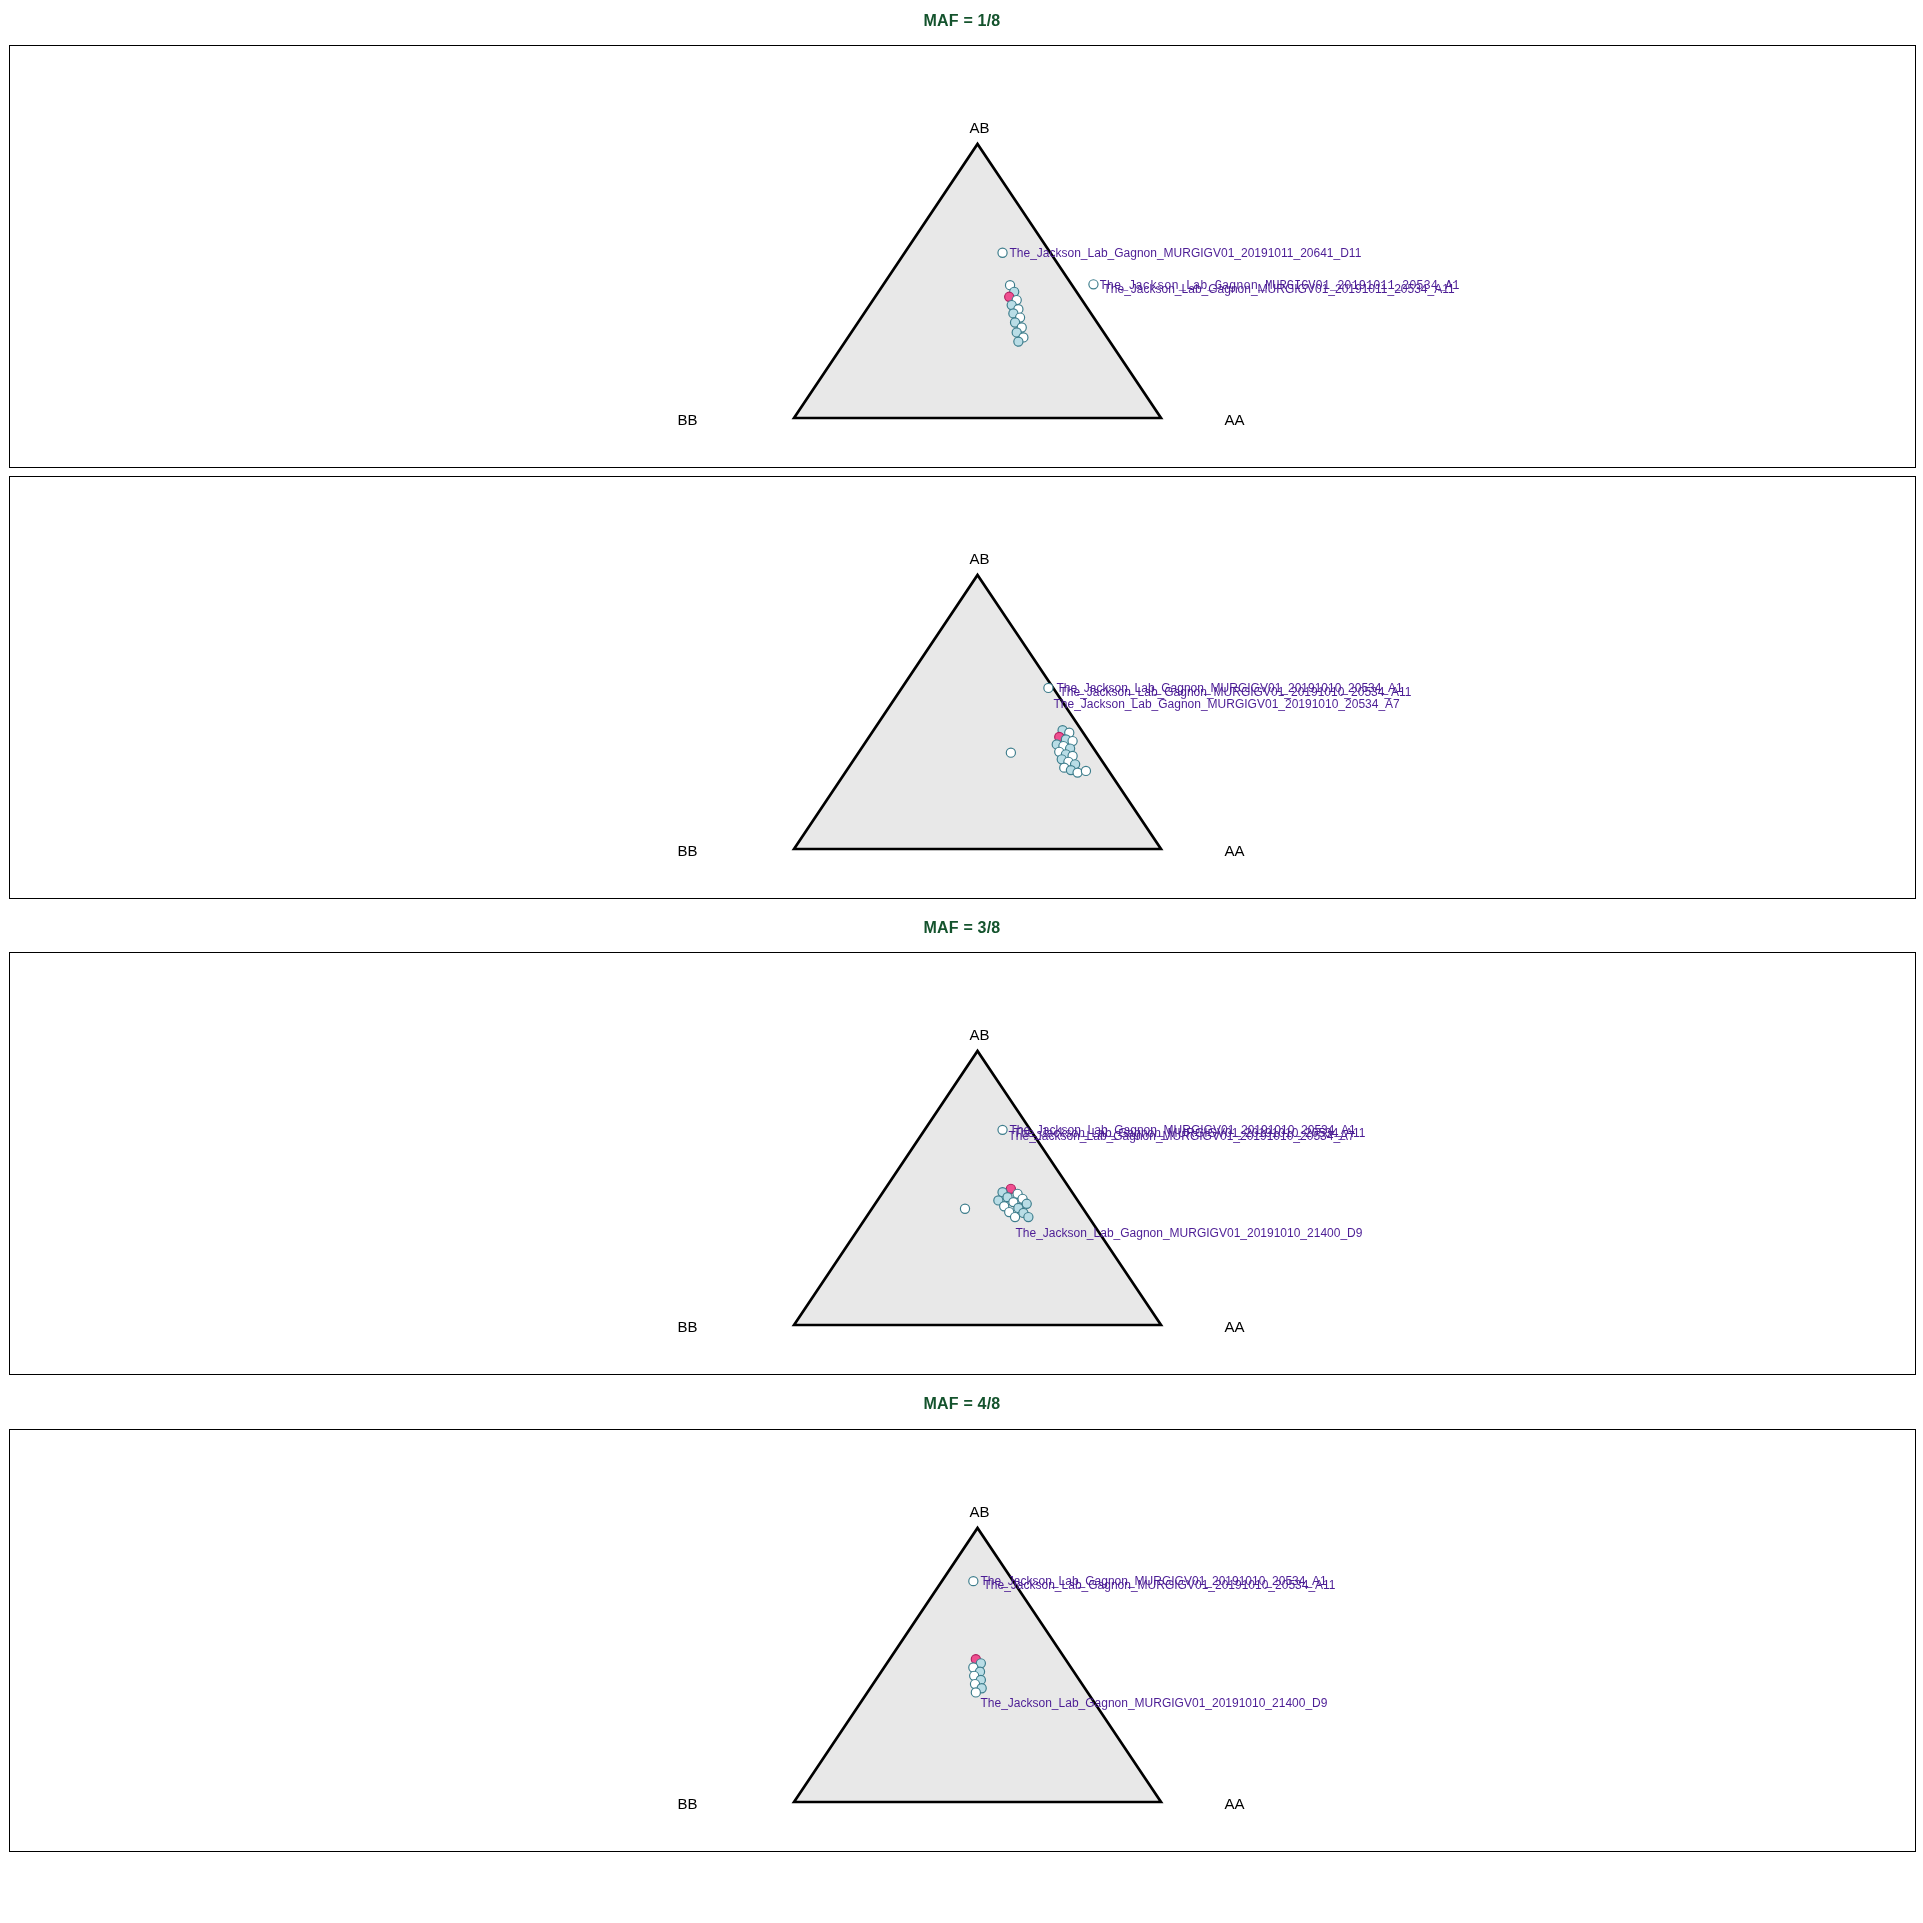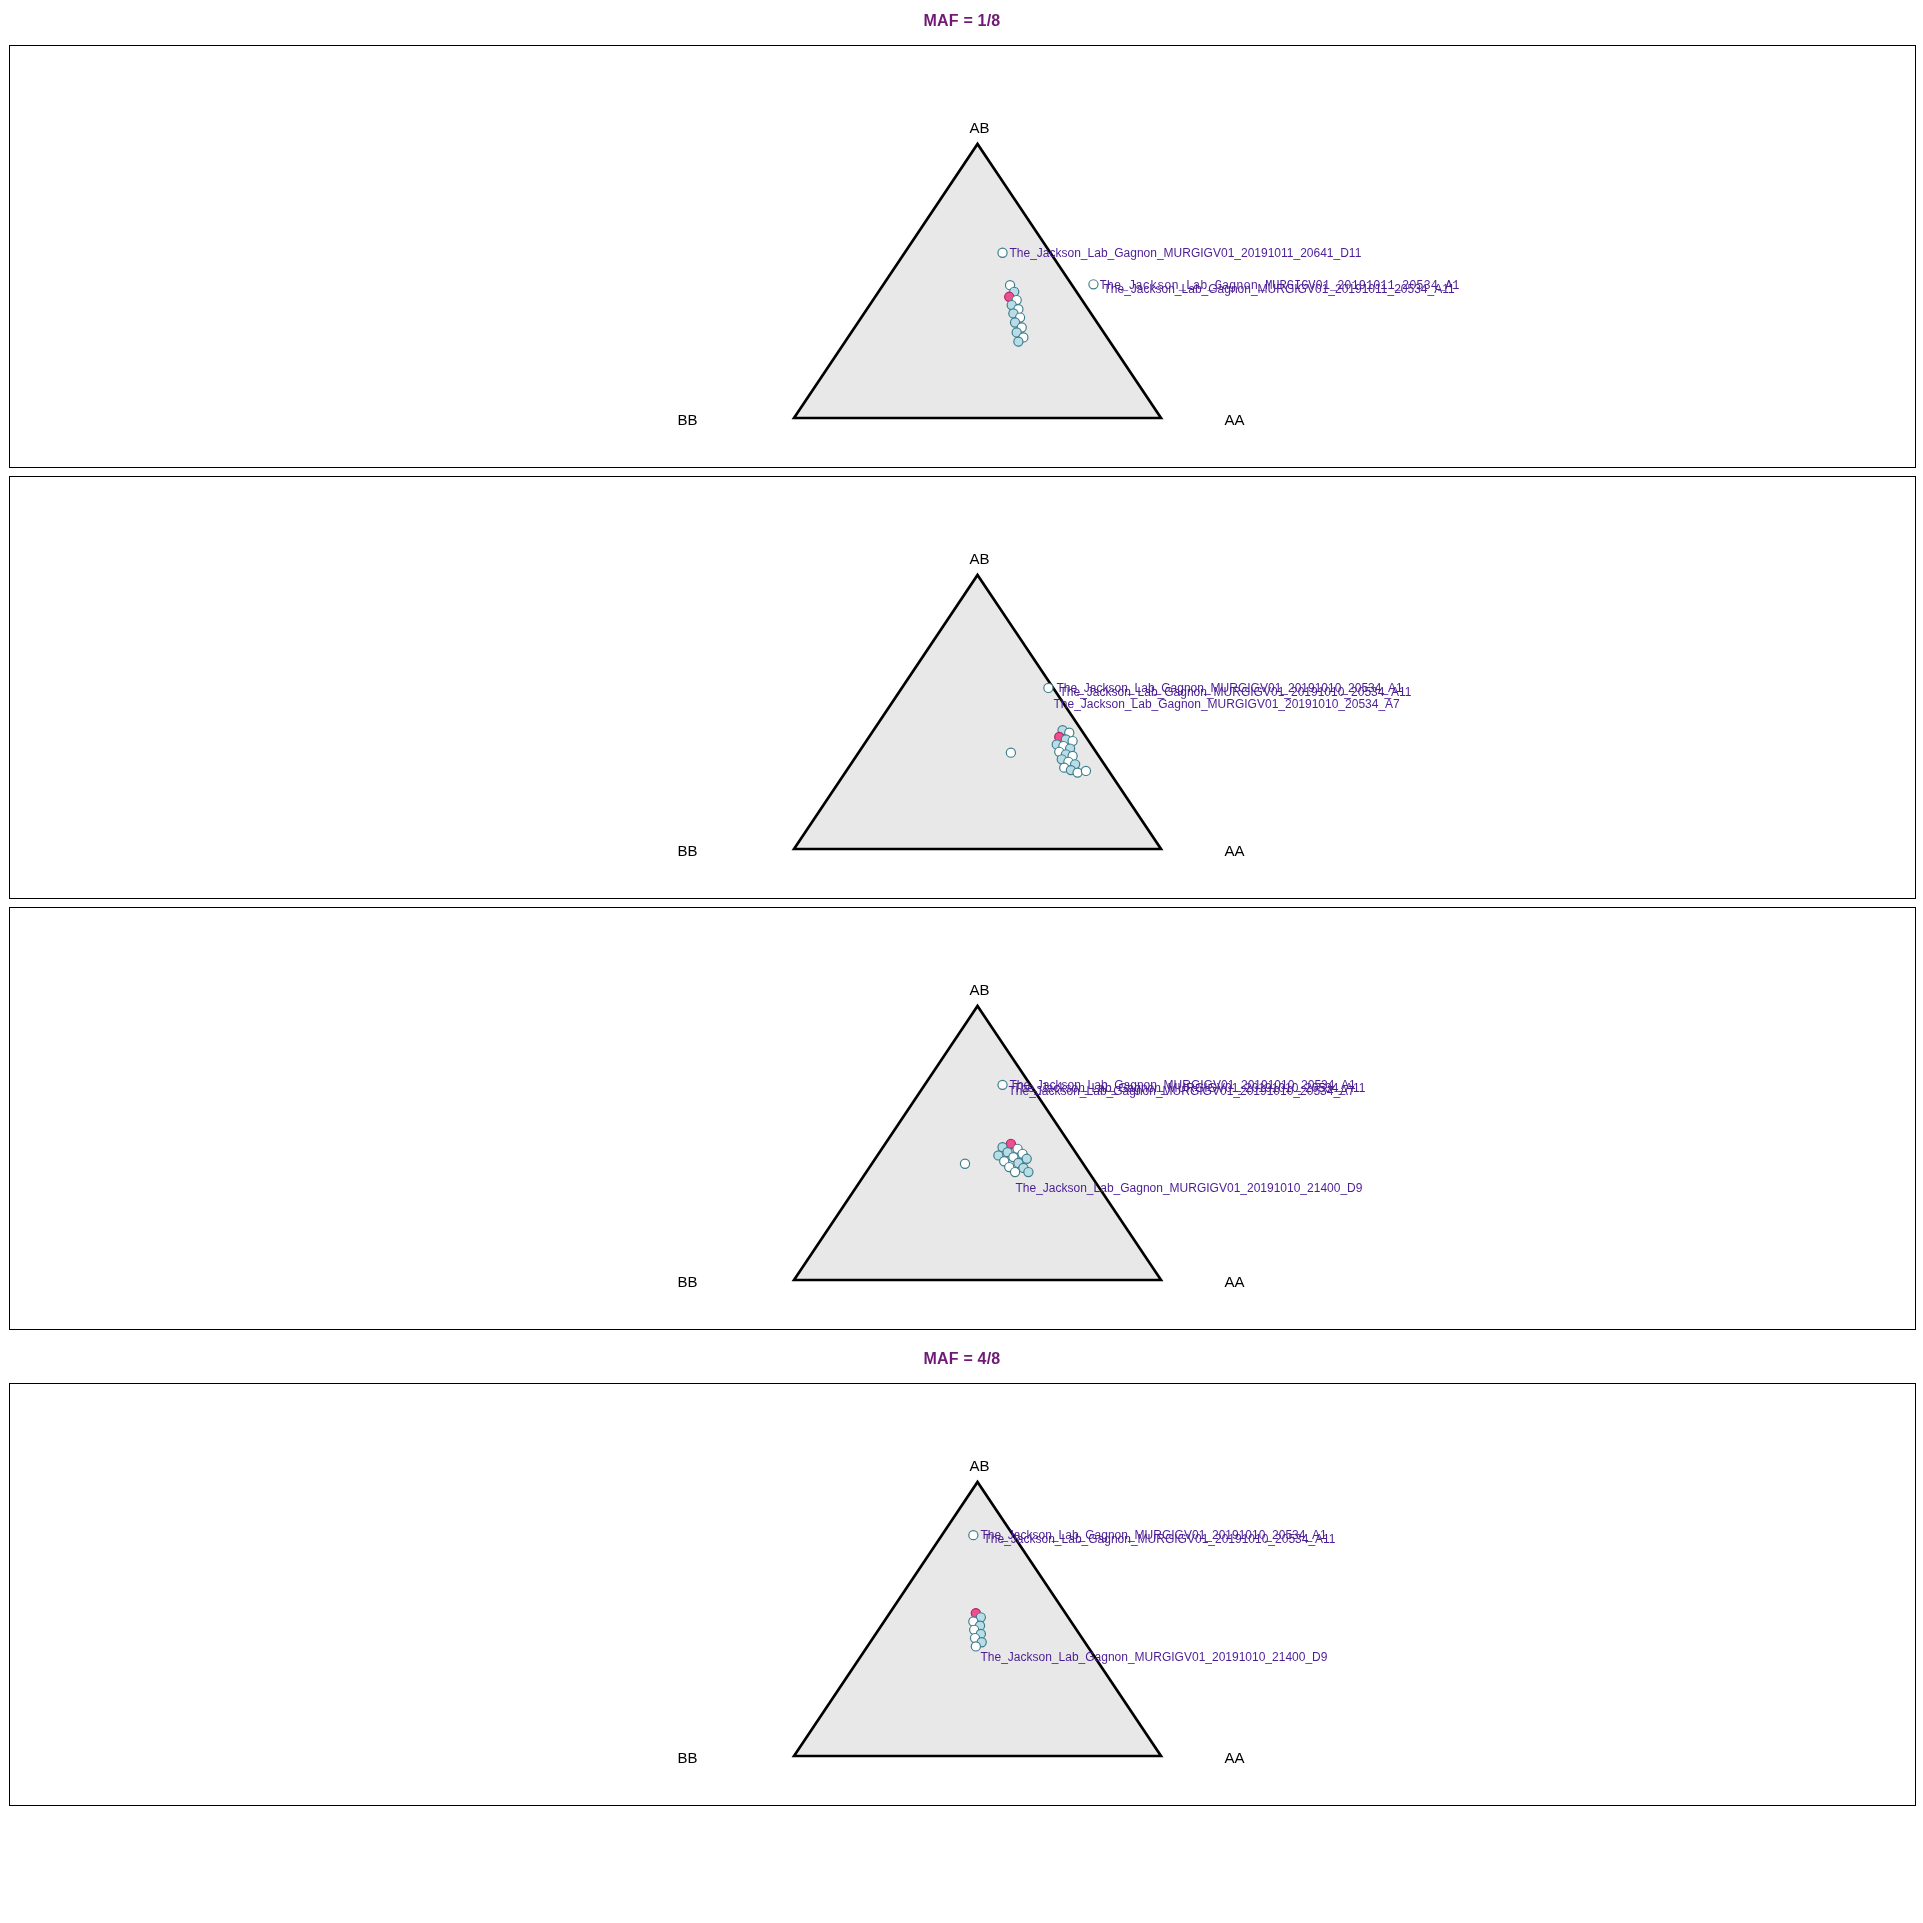--- a/index.html
+++ b/index.html
@@ -25,21 +25,21 @@
     width: 100%;
     position: relative;
   }
   .panel-title {
     text-align: center;
     font-weight: bold;
     font-size: 16px;
     letter-spacing: 0.2px;
     padding-top: 11.7px;
     padding-bottom: 7.5px;
-    color: #701a75;
+    color: #14532d;
   }
   .panel-frame {
     position: relative;
     border: 1.3px solid #000;
     box-sizing: border-box;
     background: #ffffff;
     height: 423px;
     width: 1907px;
     margin: 8px auto;
     overflow: hidden;
@@ -140,20 +140,21 @@
       <div class="vertex-label" style="left:960px; top:73px;">AB</div>
       <div class="vertex-label" style="left:668px; top:365px;">BB</div>
       <div class="vertex-label" style="left:1215px; top:365px;">AA</div>
       <div class="pt-label" style="left:1047px; top:205px;">The_Jackson_Lab_Gagnon_MURGIGV01_20191010_20534_A1</div>
       <div class="pt-label" style="left:1050px; top:209px;">The_Jackson_Lab_Gagnon_MURGIGV01_20191010_20534_A11</div>
       <div class="pt-label" style="left:1044px; top:221px;">The_Jackson_Lab_Gagnon_MURGIGV01_20191010_20534_A7</div>
     </div>
   </div>
 
   <div class="panel-block">
+    <div class="panel-title">MAF = 3/8</div>
     <div class="panel-frame">
       <svg class="tern-svg" viewBox="0 0 2284 507" preserveAspectRatio="none">
         <polygon points="940,448 1160,118 1380,448" fill="#e8e8e8" stroke="#000000" stroke-width="3.2"></polygon>
         <g fill="none" stroke="#3d7d8c" stroke-width="1.4">
           <circle cx="1200" cy="284" r="5.5" fill="#ef4f8f" stroke="#b02060"></circle>
           <circle cx="1190" cy="288" r="5.5" fill="#b9dde6"></circle>
           <circle cx="1208" cy="290" r="5.5" fill="#ffffff"></circle>
           <circle cx="1196" cy="294" r="5.5" fill="#b9dde6"></circle>
           <circle cx="1214" cy="296" r="5.5" fill="#ffffff"></circle>
           <circle cx="1185" cy="298" r="5.5" fill="#b9dde6"></circle>

